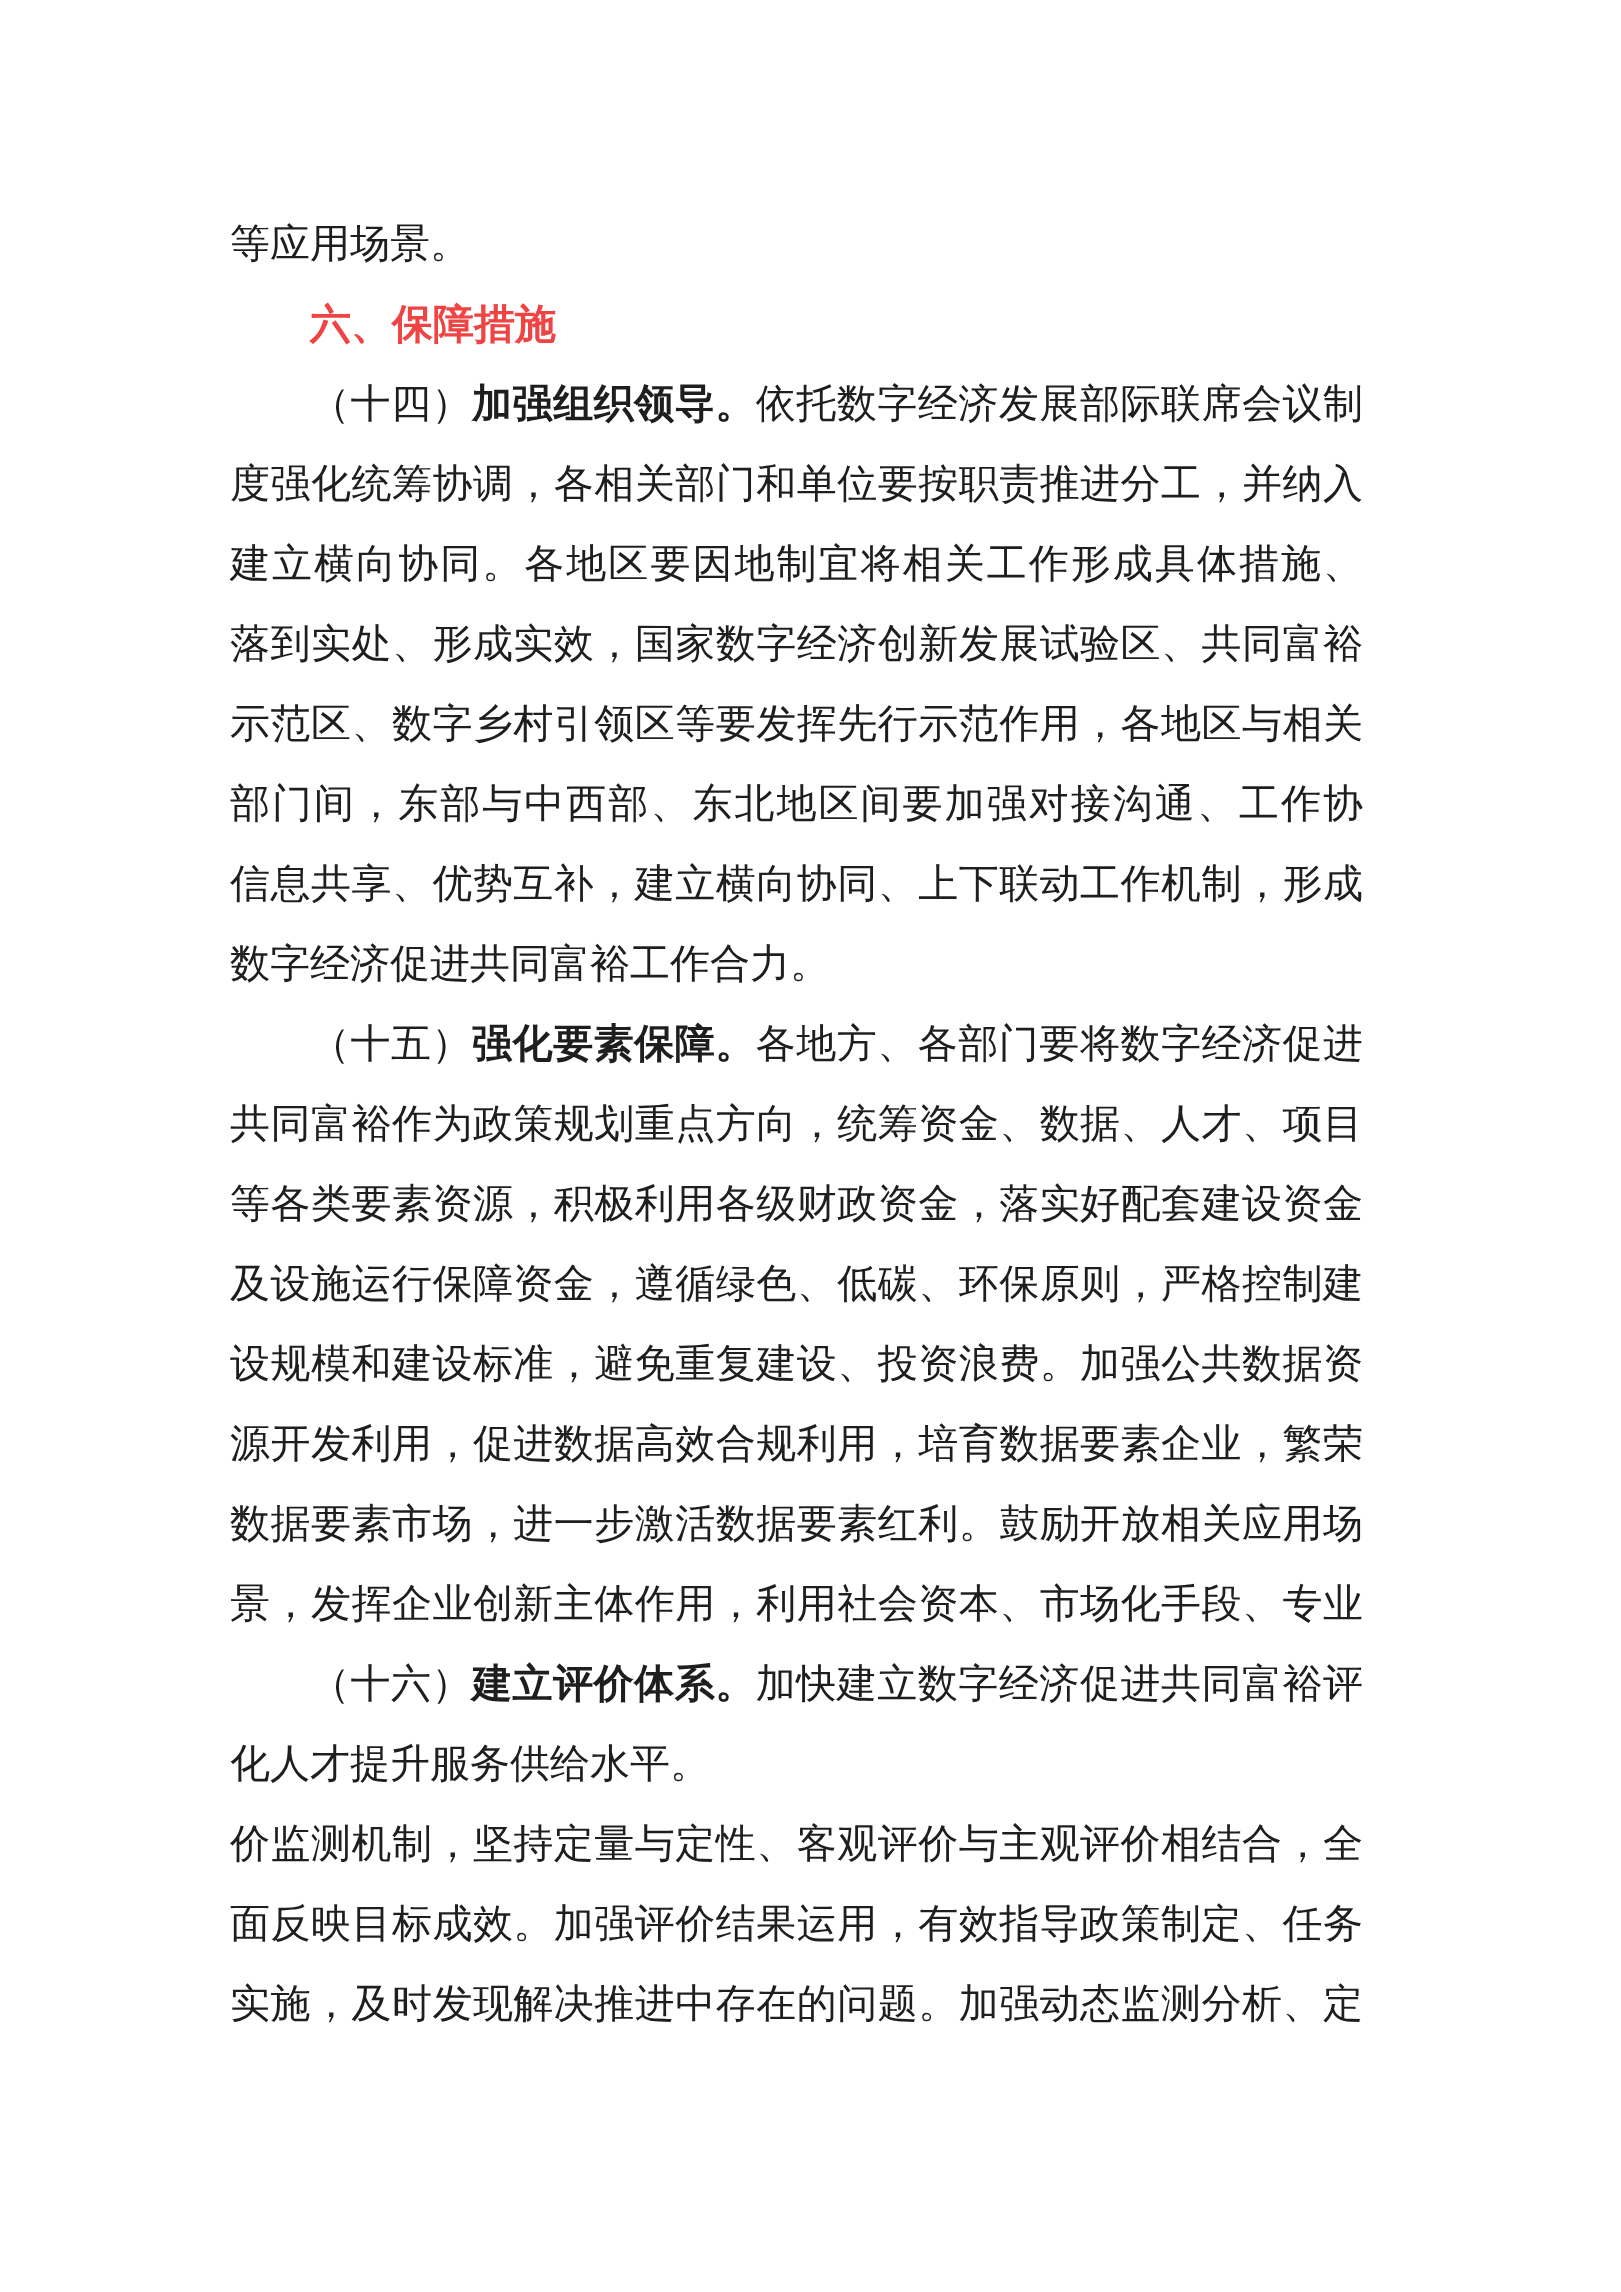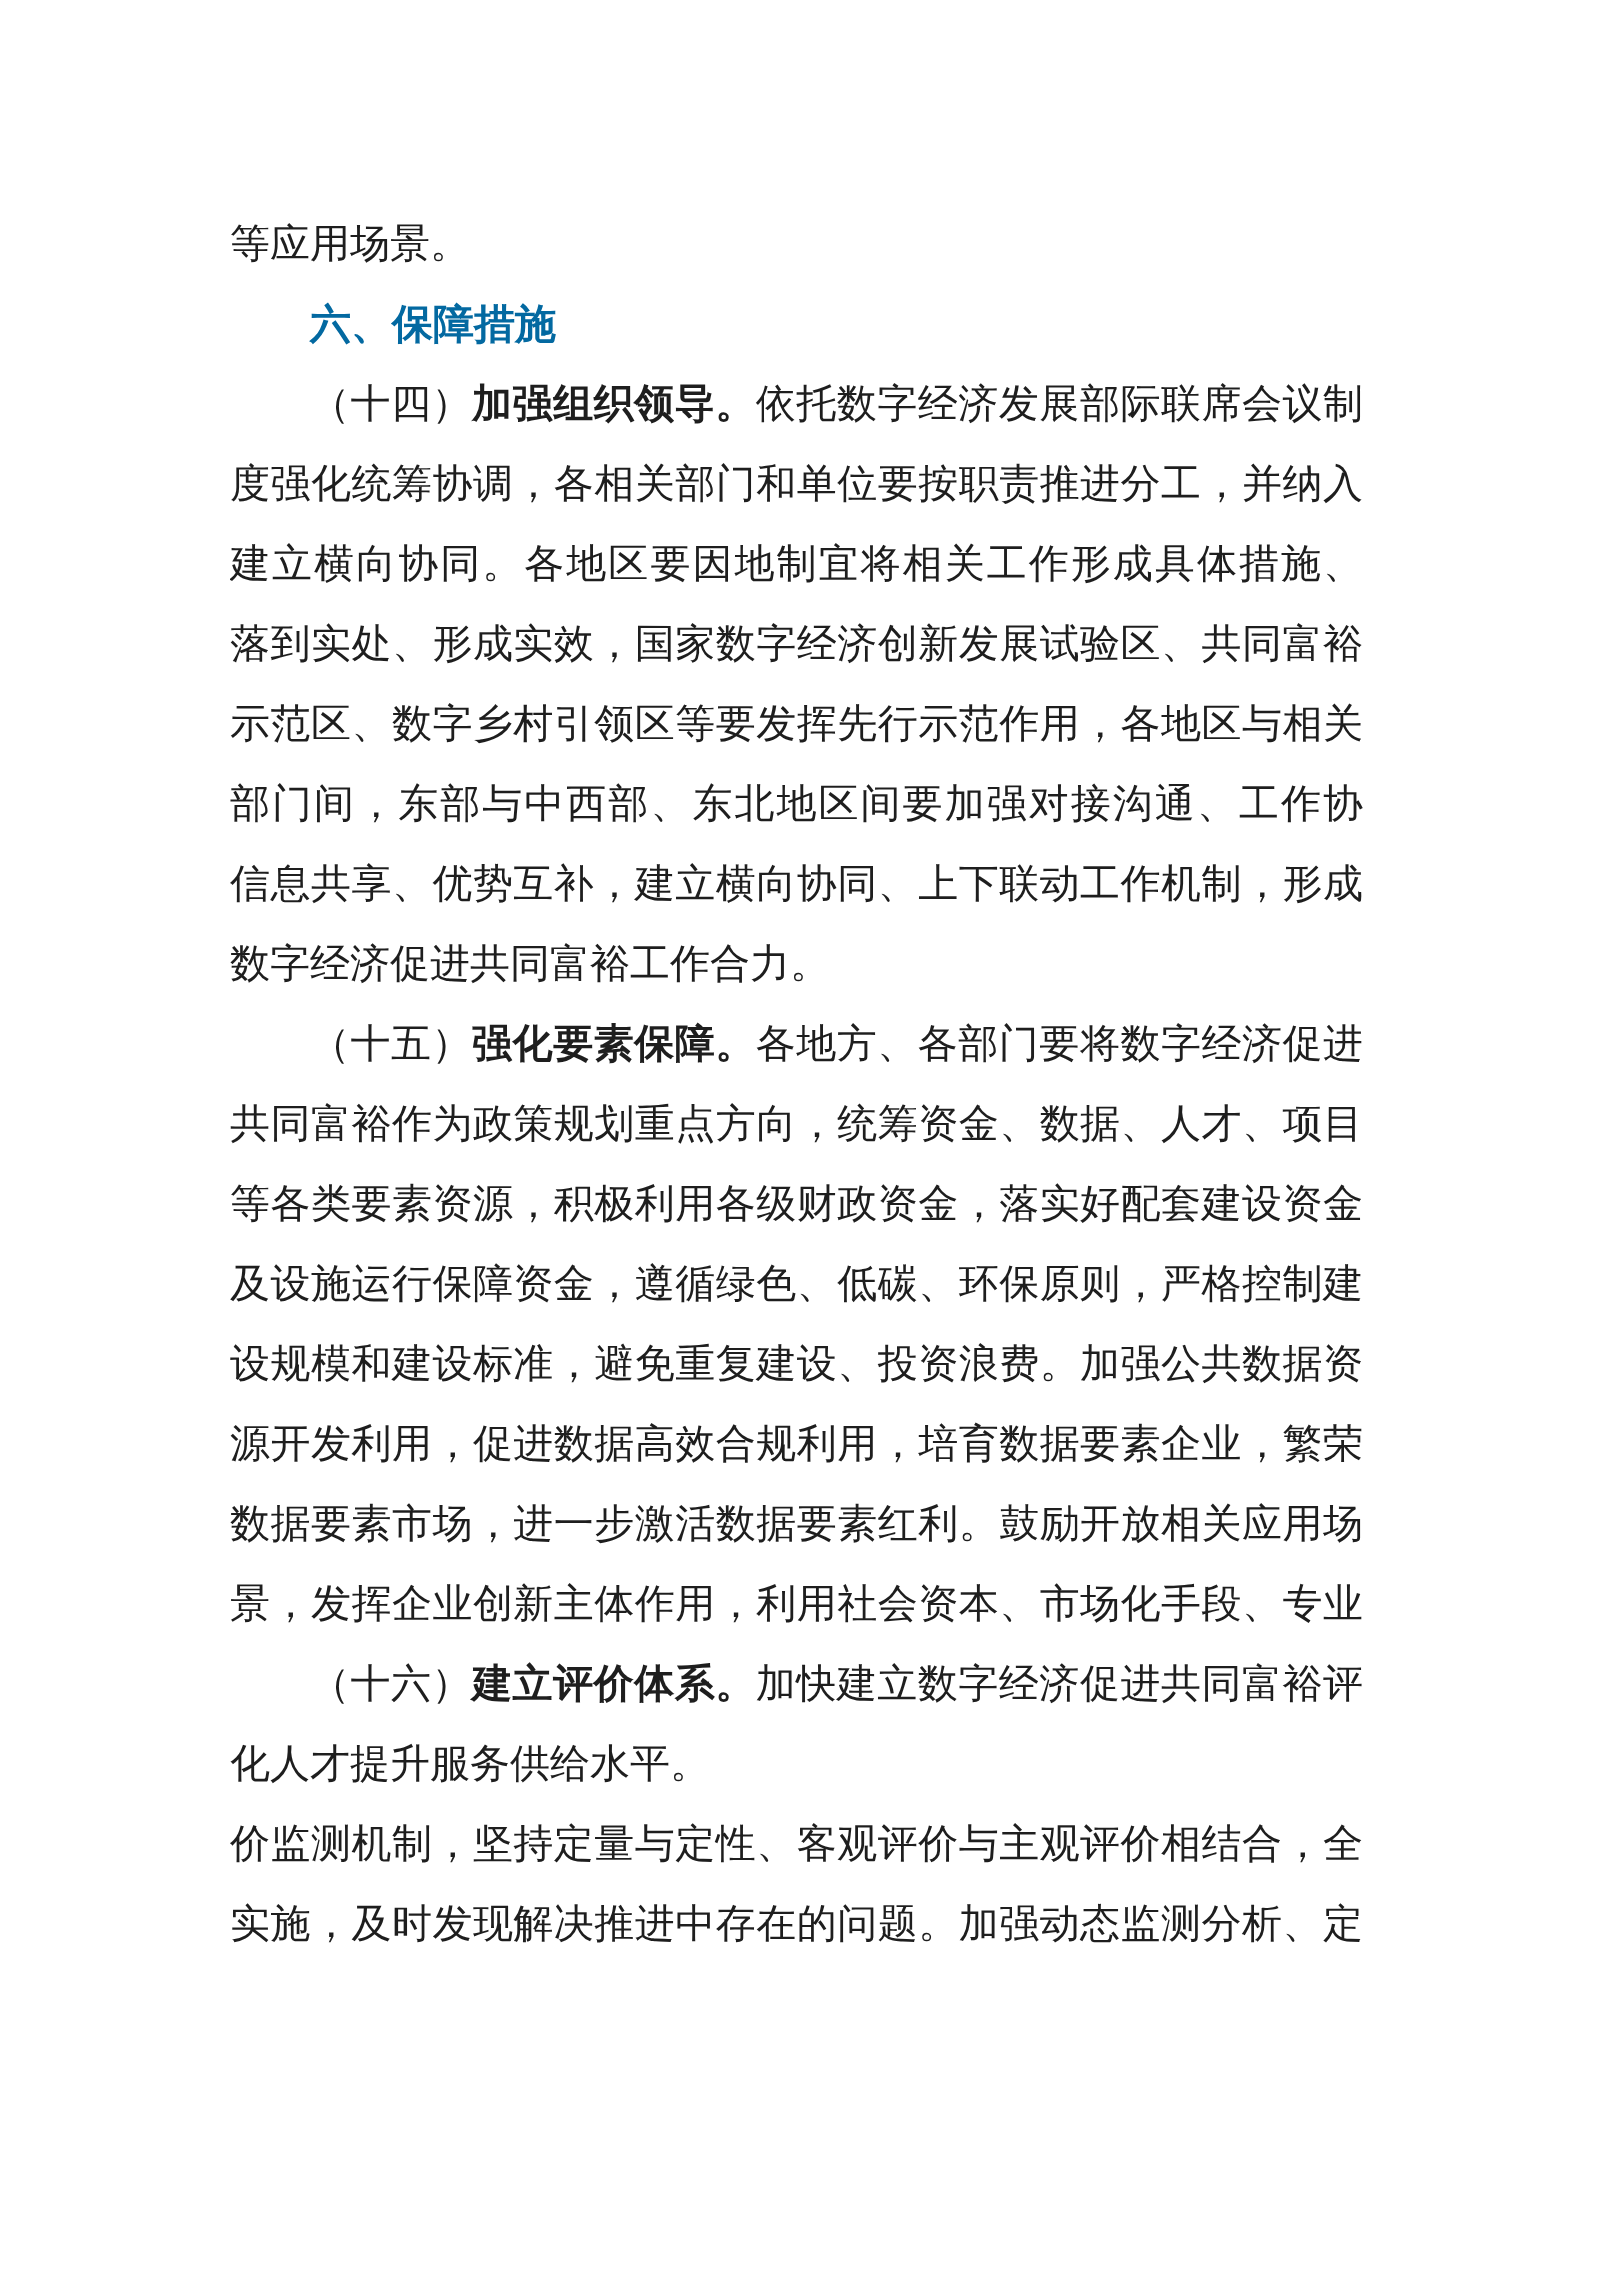--- a/index.html
+++ b/index.html
@@ -31,21 +31,21 @@
   .line.fill {
     text-align: justify;
     text-align-last: justify;
     text-justify: inter-character;
   }
   .line.indent { padding-left: 80px; }
   .line.heading {
     font-family: "Liberation Sans", sans-serif;
     font-weight: bold;
     font-size: 41px;
-    color: #0369a1;
+    color: #ef4444;
   }
   .run { font-weight: normal; }
   .run.bold { font-weight: bold; }
 </style>
 </head>
 <body>
 
 <div class="page">
   <div class="content">
       <div class="line"><span class="run">等应用场景。</span></div>
@@ -62,16 +62,17 @@
       <div class="line fill"><span class="run">共同富裕作为政策规划重点方向，统筹资金、数据、人才、项目</span></div>
       <div class="line fill"><span class="run">等各类要素资源，积极利用各级财政资金，落实好配套建设资金</span></div>
       <div class="line fill"><span class="run">及设施运行保障资金，遵循绿色、低碳、环保原则，严格控制建</span></div>
       <div class="line fill"><span class="run">设规模和建设标准，避免重复建设、投资浪费。加强公共数据资</span></div>
       <div class="line fill"><span class="run">源开发利用，促进数据高效合规利用，培育数据要素企业，繁荣</span></div>
       <div class="line fill"><span class="run">数据要素市场，进一步激活数据要素红利。鼓励开放相关应用场</span></div>
       <div class="line fill"><span class="run">景，发挥企业创新主体作用，利用社会资本、市场化手段、专业</span></div>
       <div class="line fill indent"><span class="run">（十六）</span><span class="run bold">建立评价体系。</span><span class="run">加快建立数字经济促进共同富裕评</span></div>
       <div class="line"><span class="run">化人才提升服务供给水平。</span></div>
       <div class="line fill"><span class="run">价监测机制，坚持定量与定性、客观评价与主观评价相结合，全</span></div>
+      <div class="line fill"><span class="run">面反映目标成效。加强评价结果运用，有效指导政策制定、任务</span></div>
       <div class="line fill"><span class="run">实施，及时发现解决推进中存在的问题。加强动态监测分析、定</span></div>
     </div>
 </div>
 
 
 </body></html>

